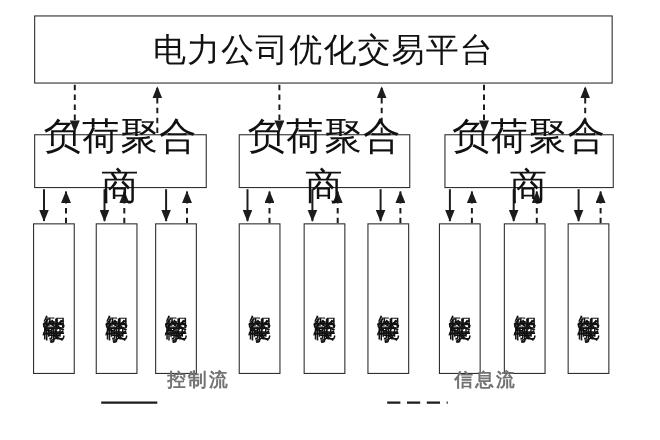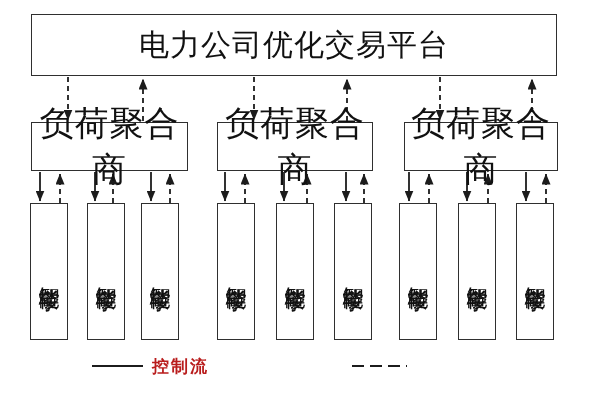--- a/index.html
+++ b/index.html
@@ -17,23 +17,23 @@
   .aggregator{top:122px;height:49px;font-size:34px;letter-spacing:1px;}
   .agg-1{left:31px;width:157px;}
   .agg-2{left:217px;width:156px;}
   .agg-3{left:404px;width:154px;}
   .building{top:203px;width:38px;height:137px;font-size:21px;}
   .building span{writing-mode:vertical-rl;text-orientation:upright;letter-spacing:1px;}
   .b-1{left:30px;} .b-2{left:87px;} .b-3{left:141px;}
   .b-4{left:217px;} .b-5{left:276px;} .b-6{left:334px;}
   .b-7{left:399px;} .b-8{left:458px;} .b-9{left:516px;}
   .legend-label{
-    position:absolute;top:357px;height:20px;line-height:20px;
+    position:absolute;top:336px;height:20px;line-height:20px;
     font-family:"Liberation Sans","DejaVu Sans",sans-serif;font-weight:700;
-    font-size:17px;letter-spacing:2px;color:#b91c1c;
+    font-size:17px;letter-spacing:2px;color:#737373;
   }
   .legend-control-label{left:152px;}
   .legend-info-label{left:413px;}
 </style>
 </head>
 <body>
 
 <div class="canvas">
 
   <svg class="edge-layer" width="600" height="400" viewBox="0 0 600 400" xmlns="http://www.w3.org/2000/svg">
@@ -106,14 +106,15 @@
     <span>智能楼宇</span>
   </div>
   <div class="box building b-8">
     <span>智能楼宇</span>
   </div>
   <div class="box building b-9">
     <span>智能楼宇</span>
   </div>
 
   <div class="legend-label legend-control-label">控制流</div>
+  <div class="legend-label legend-info-label">信息流</div>
 
 </div>
 
 </body></html>

